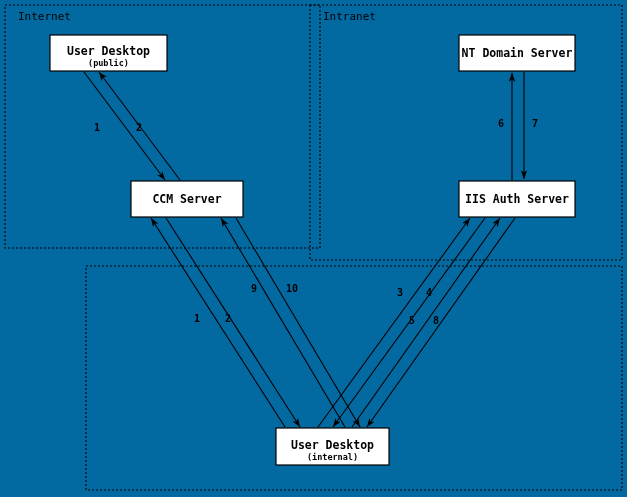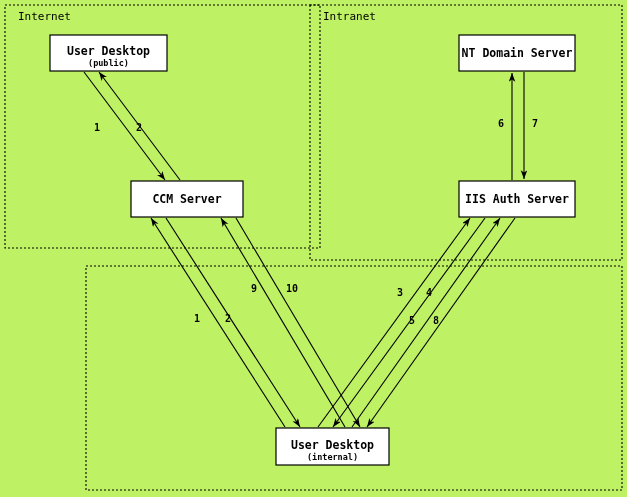--- a/index.html
+++ b/index.html
@@ -4,21 +4,21 @@
 <style>
   html, body {
     margin: 0;
     padding: 0;
     background: #ffffff;
   }
   #diagram-root {
     position: relative;
     width: 627px;
     height: 497px;
-    background: #bef264;
+    background: #0369a1;
     font-family: "DejaVu Sans Mono", "Liberation Mono", monospace;
     overflow: hidden;
   }
   svg#diagram-svg {
     position: absolute;
     left: 0;
     top: 0;
     width: 627px;
     height: 497px;
   }

